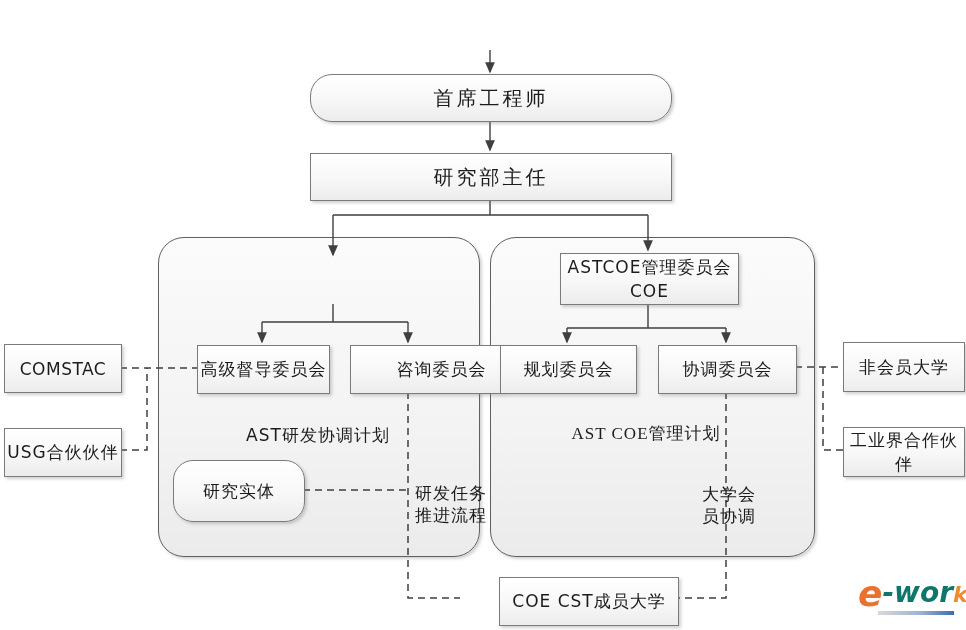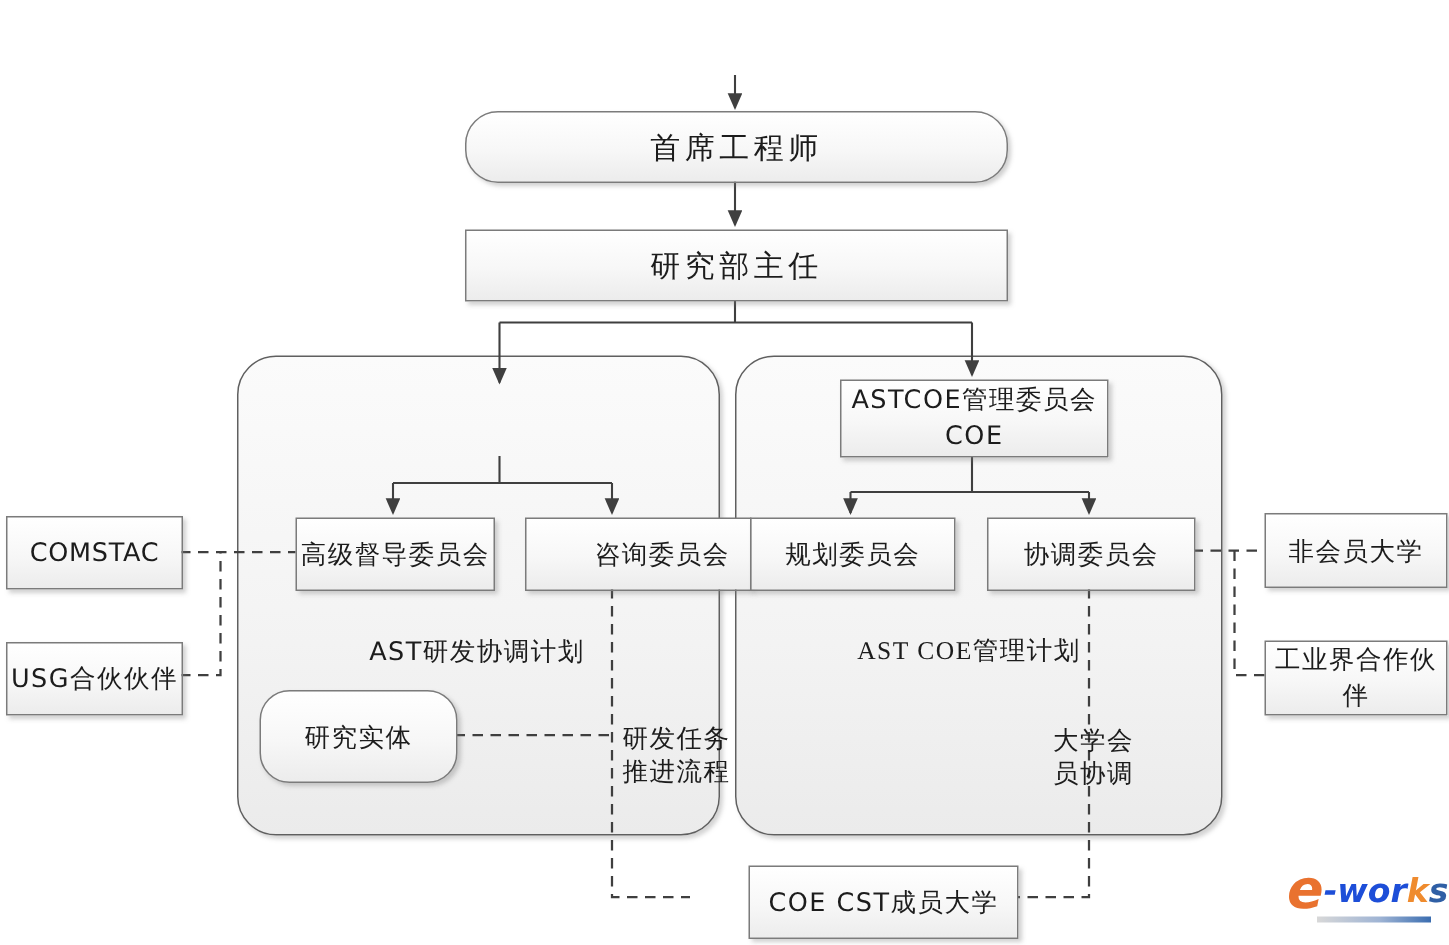--- a/index.html
+++ b/index.html
@@ -31,21 +31,21 @@
     position:absolute;text-align:center;font-size:17px;letter-spacing:1px;
     line-height:22px;background:transparent;
   }
   .wires{position:absolute;left:0;top:0;pointer-events:none;}
   
   .logo{
     position:absolute;left:858px;top:576px;width:104px;height:50px;
     font-style:italic;font-weight:bold;text-align:left;white-space:nowrap;
   }
   .logo-e{color:#e9722f;font-size:36px;line-height:36px;vertical-align:-4px;}
-  .logo-wor{color:#1d4ed8;font-size:22px;margin-top:39px;}
+  .logo-wor{color:#0f766e;font-size:28px;margin-top:39px;}
   .logo-k{color:#ef8b2e;font-size:22px;}
   .logo-s{color:#2f5fa5;font-size:22px;}
   .logo-bar{height:4px;width:76px;margin-left:20px;margin-top:-1px;
     background:linear-gradient(90deg,#d8d8d8 0%,#9fb4d4 55%,#3a6db0 100%);}
 </style>
 </head>
 <body>
 
 <div class="stage">
 

